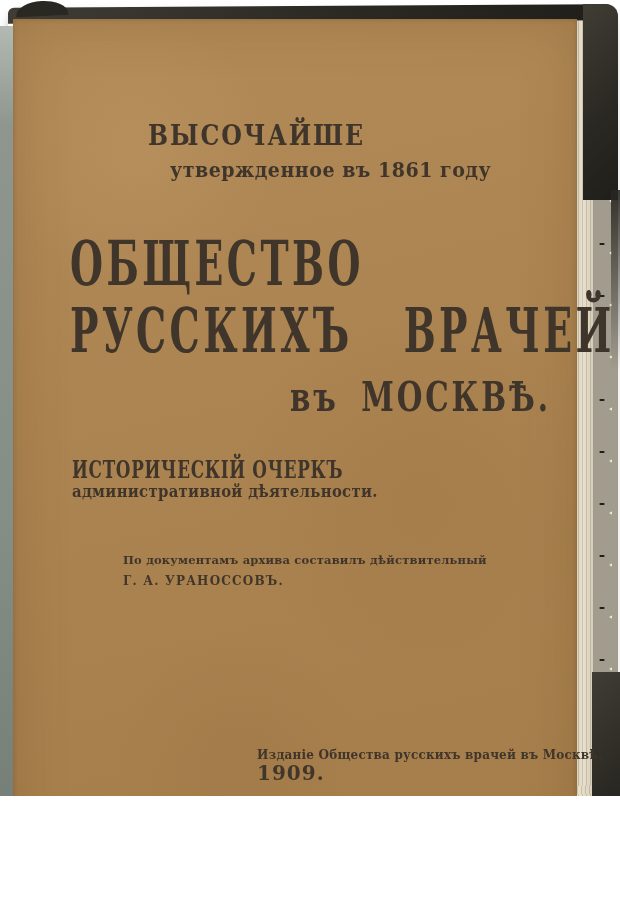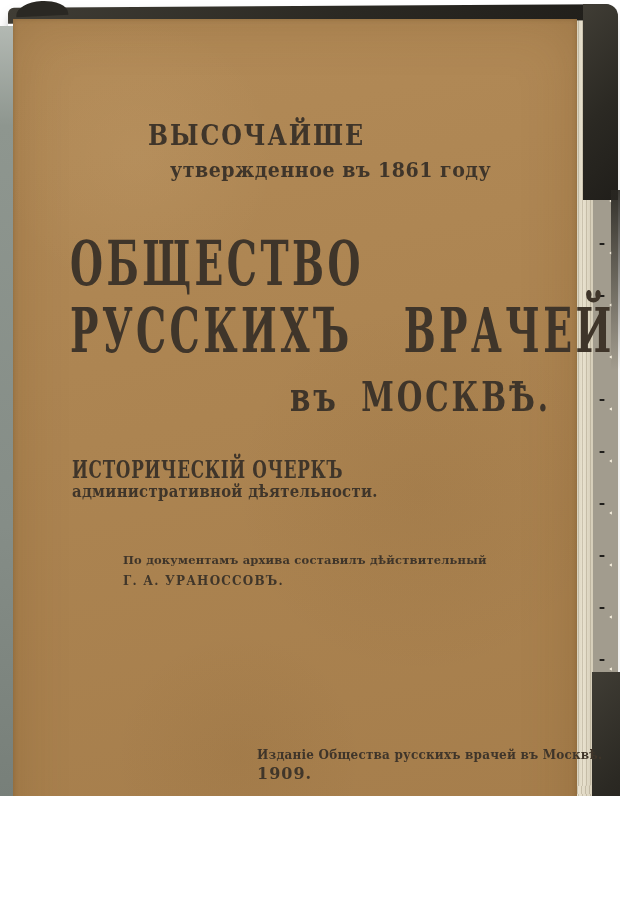--- a/index.html
+++ b/index.html
@@ -68,21 +68,21 @@
   .approval-1{left:135px;top:102px;font-weight:bold;font-size:25px;line-height:1;letter-spacing:2px;transform:scale(.95,1.12);color:#38302a;}
   .approval-2{left:157px;top:141px;font-weight:bold;font-size:19px;line-height:1;letter-spacing:.5px;transform:scale(1,1.06);color:#3d342b;}
   .title-1{left:57px;top:213px;font-weight:bold;font-size:44px;line-height:1;letter-spacing:4px;transform:scale(.86,1.42);color:#352e27;}
   .title-2{left:57px;top:280px;font-weight:bold;font-size:44px;line-height:1;letter-spacing:4px;word-spacing:40px;transform:scale(.86,1.42);color:#352e27;}
   .title-3{left:277px;top:358px;font-weight:bold;font-size:31px;line-height:1;letter-spacing:3px;word-spacing:10px;transform:scale(.95,1.3);color:#352e27;}
   .subtitle-1{left:59px;top:439px;font-weight:bold;font-size:24px;line-height:1;letter-spacing:1px;transform:scale(.70,1.0);color:#3a3129;}
   .subtitle-2{left:59px;top:465px;font-weight:bold;font-size:16px;line-height:1;letter-spacing:.3px;transform:scale(.93,1);color:#3f352a;}
   .byline{left:110px;top:533px;width:340px;text-align:right;font-weight:bold;font-size:11.5px;line-height:17px;letter-spacing:.2px;color:#463b2c;}
   .byline .name{position:static;display:block;font-size:12px;letter-spacing:1.2px;margin-top:4px;color:#40362a;}
   .imprint{left:244px;top:729px;width:321px;text-align:center;font-weight:bold;font-size:12px;line-height:15px;letter-spacing:.2px;color:#463b2c;}
-  .imprint .year{position:static;display:block;font-size:16px;letter-spacing:1px;margin-top:3px;color:#40362a;}
+  .imprint .year{position:static;display:block;font-size:20px;letter-spacing:1px;margin-top:3px;color:#40362a;}
 </style>
 </head>
 <body>
 
 <div id="photo">
   <div class="book-shadow"></div>
 
   <div class="marble marble-top"></div>
   <div class="marble marble-right"></div>
   <div class="marble marble-bottom"></div>

